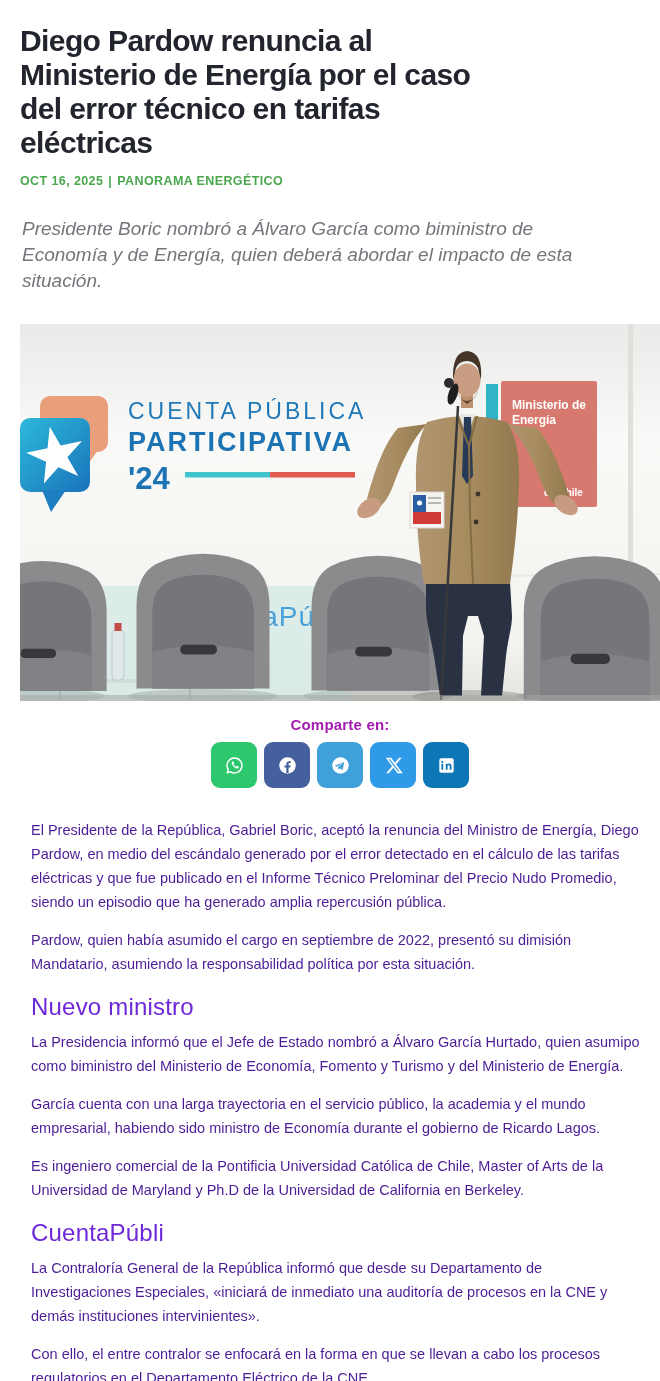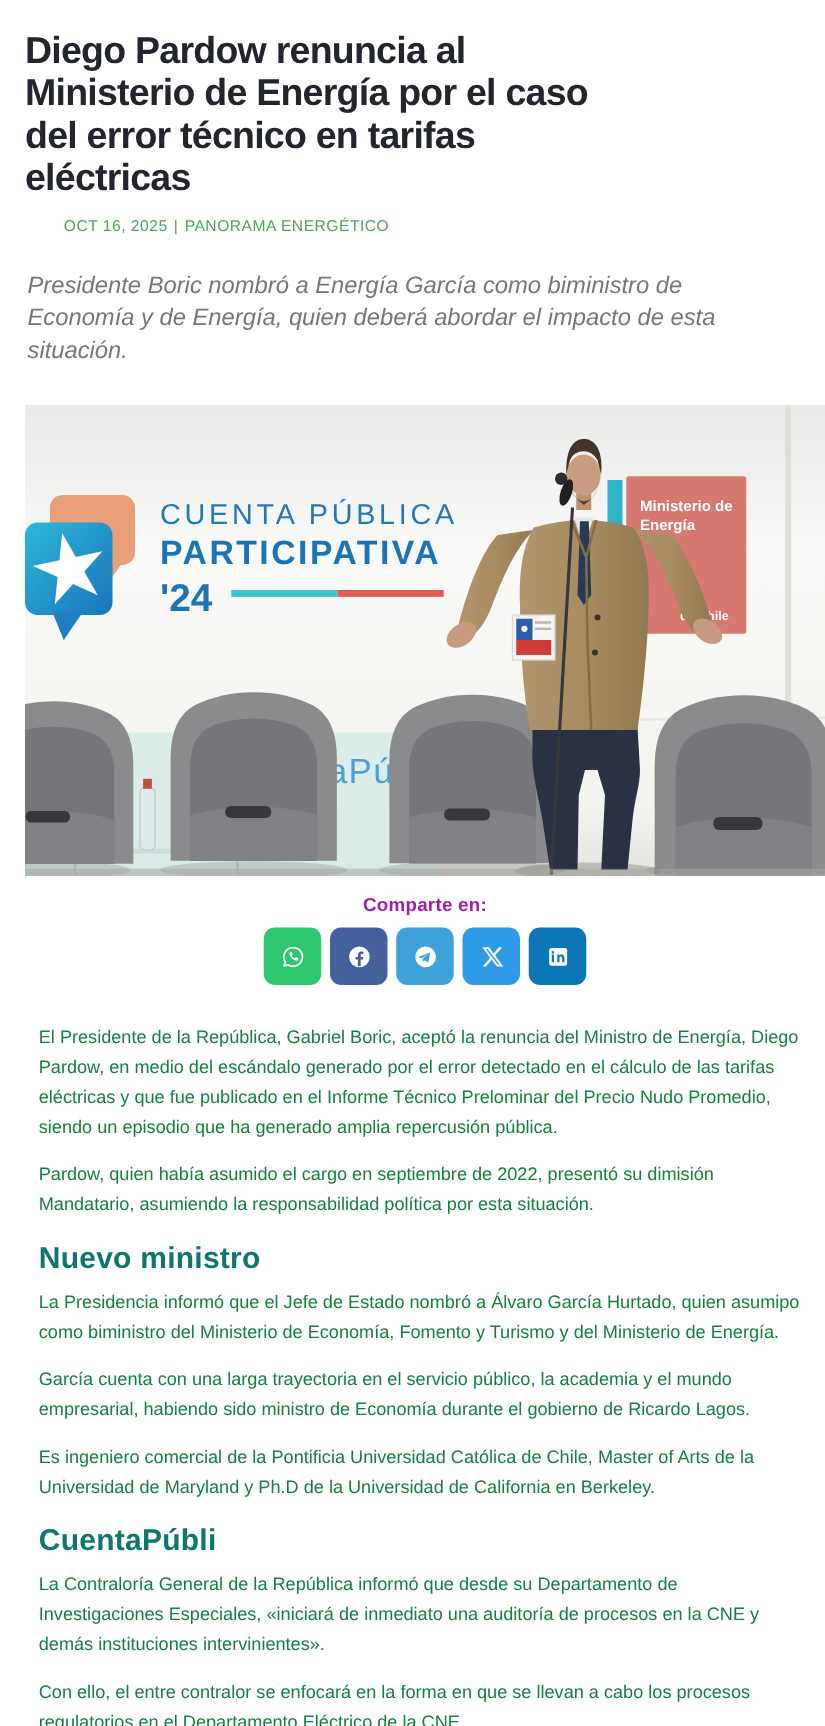--- a/index.html
+++ b/index.html
@@ -13,22 +13,22 @@
   
   h1.post-title{
     margin:0;width:622px;
     font-size:30px;line-height:34px;font-weight:800;
     letter-spacing:-0.6px;color:#23252e;
   }
   h1.post-title span{display:block;}
 
   
   .meta{
-    margin-top:14px;font-size:12.5px;font-weight:normal;
-    letter-spacing:0.4px;color:#4AA74E;margin-left:31px;
+    margin-top:14px;font-size:12.5px;font-weight:bold;
+    letter-spacing:0.4px;color:#4AA74E;
   }
   .meta .sep{margin:0 5px;}
 
   
   .lede{
     margin:28px 0 0 2px;
     font-size:19px;line-height:26px;font-style:italic;
     color:#74767b;
   }
   .lede span{display:block;}
@@ -44,45 +44,45 @@
   .share-btn{
     width:46px;height:46px;border-radius:9px;
     display:flex;align-items:center;justify-content:center;
     cursor:pointer;text-decoration:none;
   }
   .share-btn svg{width:23px;height:23px;display:block;}
 
   
   .article-body{margin:30px 0 0 11px;width:612px;}
   .article-body p{
-    margin:0 0 14px 0;font-size:14.5px;line-height:24px;color:#15803d;
+    margin:0 0 14px 0;font-size:14.5px;line-height:24px;color:#4c1d95;
   }
   .article-body h2{
     margin:17px 0 9px 0;font-size:24px;line-height:28px;
-    font-weight:700;color:#0f766e;letter-spacing:0.2px;
+    font-weight:400;color:#6d28d9;letter-spacing:0.2px;
   }
 </style>
 </head>
 <body>
 
 <div class="container">
 
   <h1 class="post-title">
     <span>Diego Pardow renuncia al</span>
     <span>Ministerio de Energía por el caso</span>
     <span>del error técnico en tarifas</span>
     <span>eléctricas</span>
   </h1>
 
   <div class="meta" style="color: rgb(74, 167, 78);">
     <span>OCT 16, 2025</span><span class="sep">|</span><span>PANORAMA ENERGÉTICO</span>
   </div>
 
   <p class="lede">
-    <span>Presidente Boric nombró a Energía García como biministro de</span>
+    <span>Presidente Boric nombró a Álvaro García como biministro de</span>
     <span>Economía y de Energía, quien deberá abordar el impacto de esta</span>
     <span>situación.</span>
   </p>
 
   <figure class="photo">
     <svg width="640" height="377" viewBox="0 0 640 377" xmlns="http://www.w3.org/2000/svg">
       <defs>
         <linearGradient id="bgGrad" x1="0" y1="0" x2="0" y2="1">
           <stop offset="0" stop-color="#e9ebe9"></stop>
           <stop offset="0.3" stop-color="#f9f9f7"></stop>

